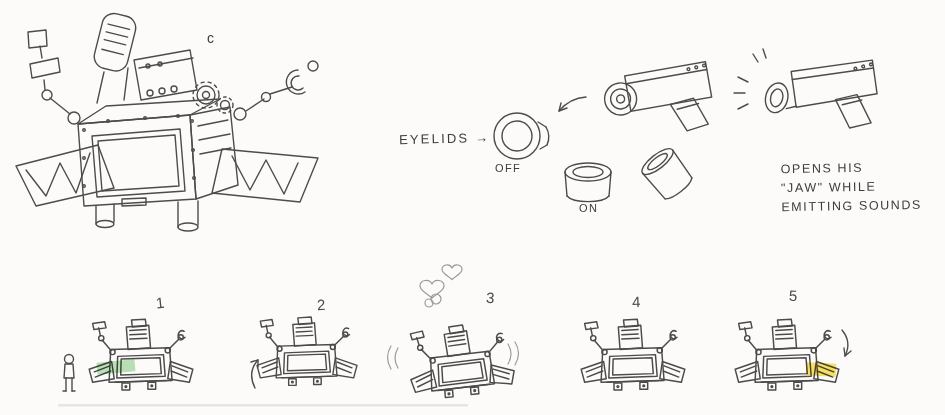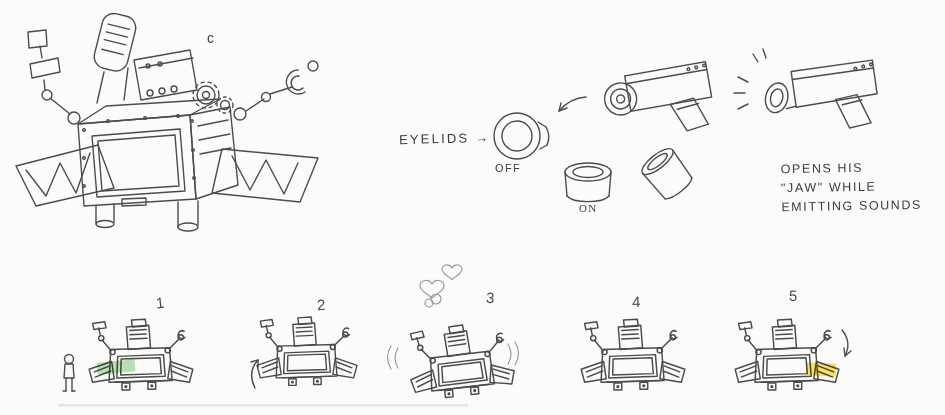--- a/index.html
+++ b/index.html
@@ -266,21 +266,21 @@
 
     <rect x="58" y="404" width="410" height="2.5" fill="#dcdcdc" opacity="0.7"></rect>
   </svg>
 
   <div class="hand" style="left:207px;top:30px;font-size:14px;letter-spacing:0;">c</div>
 
   <div class="hand tilt" style="left:399px;top:131px;">EYELIDS →</div>
 
   <div class="hand small" style="left:495px;top:162px;">OFF</div>
 
-  <div class="hand small" style="left:579px;top:202px;font-family:Liberation Serif, serif;">ON</div>
+  <div class="hand small" style="left:579px;top:202px;">ON</div>
 
   <div class="note" style="left:781px;top:159px;">
     <div>OPENS HIS</div>
     <div>"JAW" WHILE</div>
     <div>EMITTING SOUNDS</div>
   </div>
 
   <div class="num" style="left:156px;top:294px;transform:rotate(-6deg);">1</div>
   <div class="num" style="left:317px;top:296px;transform:rotate(-3deg);">2</div>
   <div class="num" style="left:486px;top:289px;transform:rotate(4deg);">3</div>

